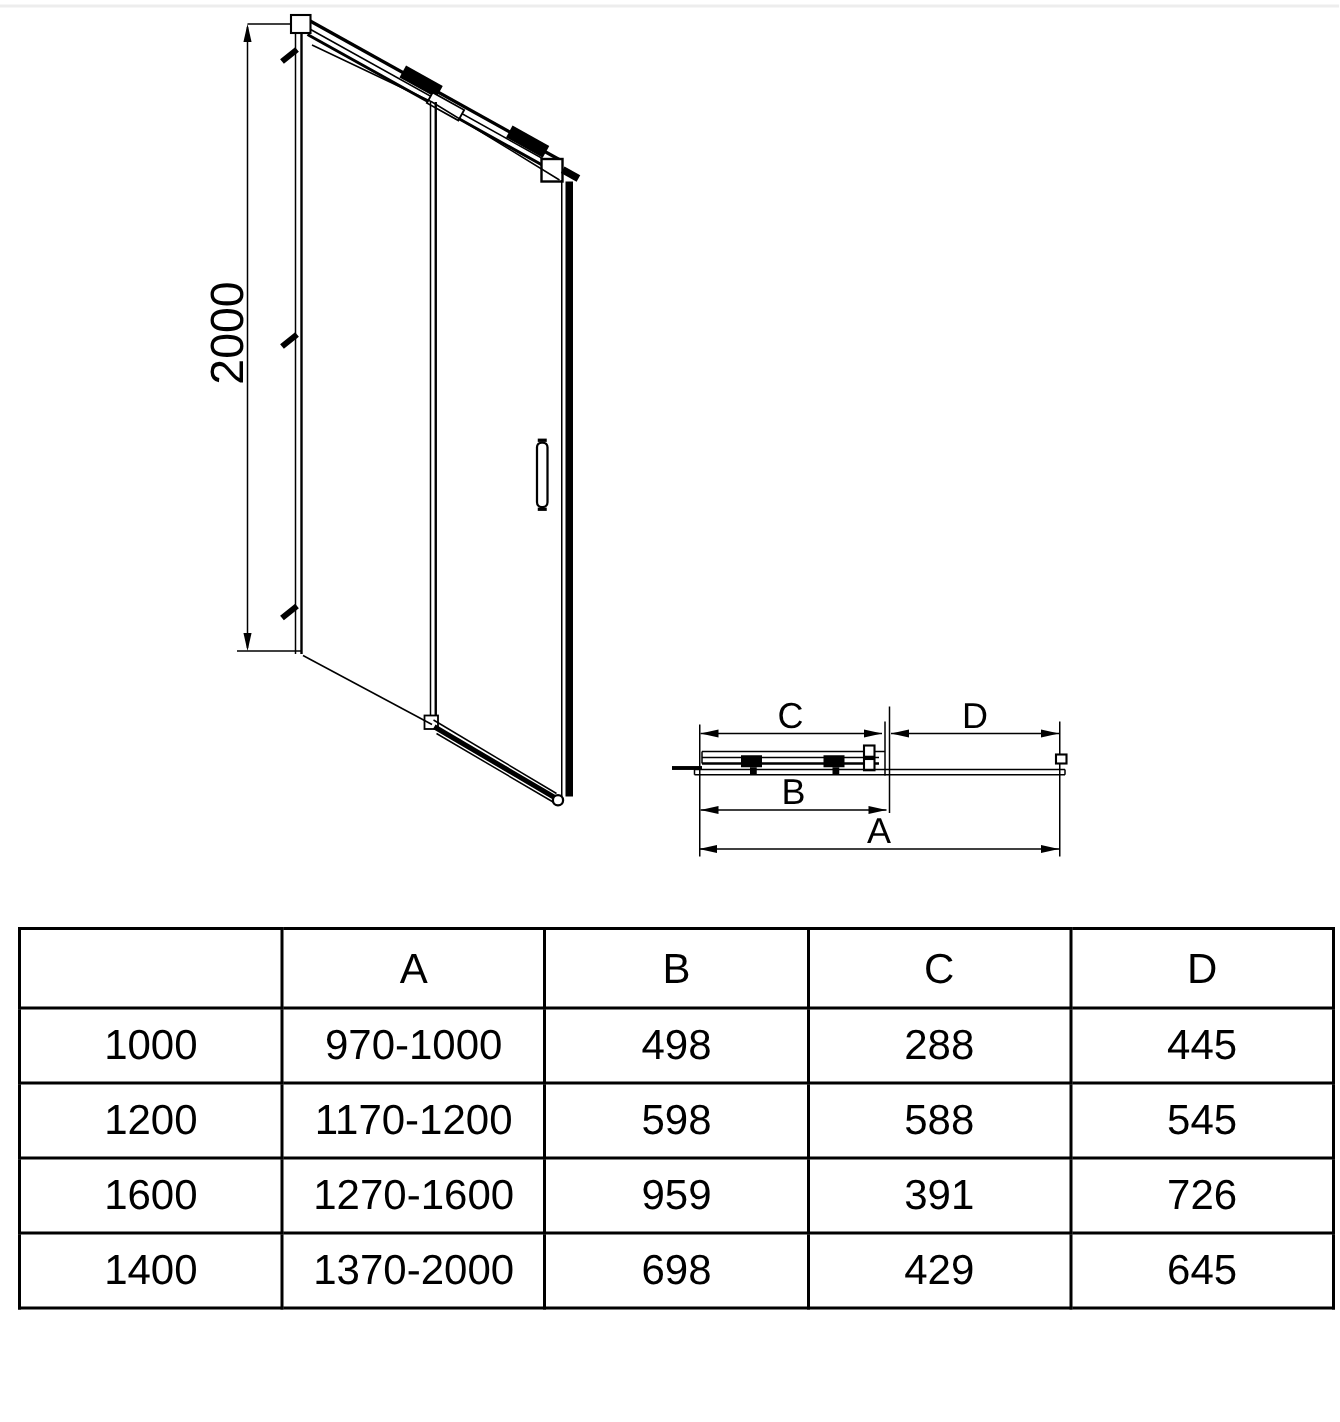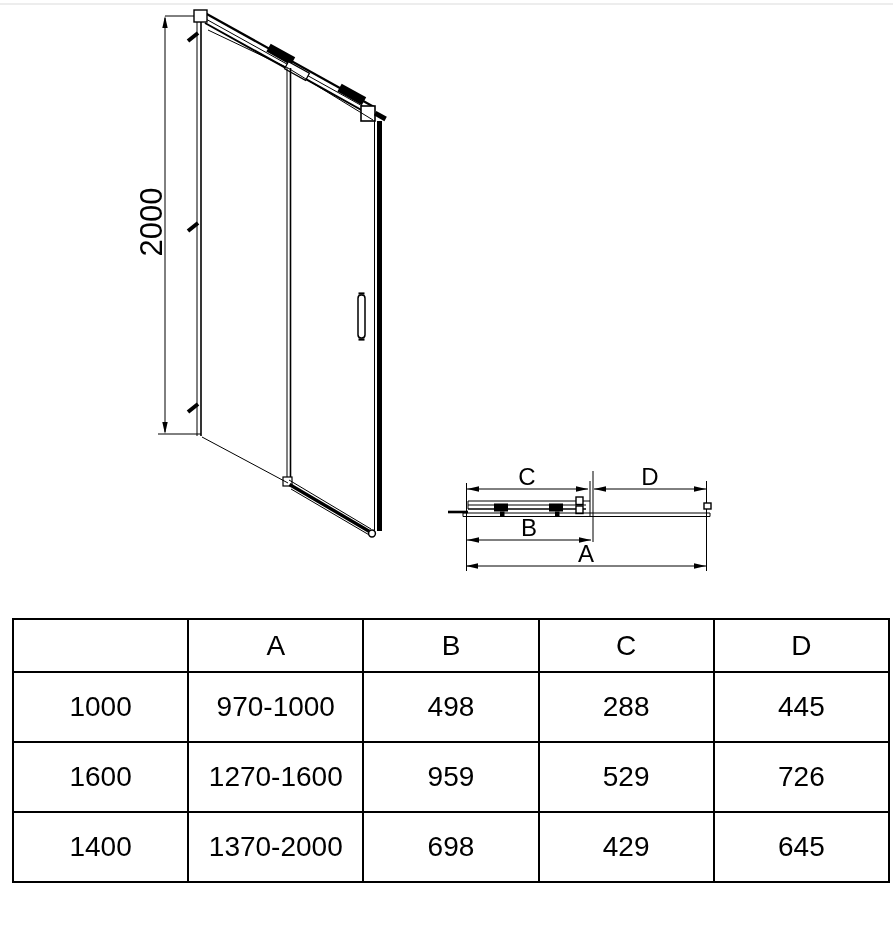--- a/index.html
+++ b/index.html
@@ -13,21 +13,21 @@
   table.dims {
     position:absolute; left:12px; top:618px; width:878px;
     border-collapse:collapse; table-layout:fixed; background:#ffffff;
   }
   table.dims th, table.dims td {
     border:2px solid #000000; text-align:center; vertical-align:middle;
     font-size:28px; font-weight:400; color:#000000; padding:0;
     font-family:"Liberation Sans", sans-serif;
   }
   table.dims thead tr { height:53px; }
-  table.dims tbody tr { height:70px; }
+  table.dims tbody tr { height:50px; }
 </style>
 </head>
 <body>
 
 <div class="canvas">
   <div class="top-edge"></div>
 
   <svg class="drawing" width="893" height="600" viewBox="0 0 893 600" stroke="#000" fill="none" stroke-width="1">
 
     <g>
@@ -170,24 +170,31 @@
     </thead>
     <tbody>
       <tr>
         <td>1000</td>
         <td>970-1000</td>
         <td>498</td>
         <td>288</td>
         <td>445</td>
       </tr>
       <tr>
+        <td>1200</td>
+        <td>1170-1200</td>
+        <td>598</td>
+        <td>588</td>
+        <td>545</td>
+      </tr>
+      <tr>
         <td>1600</td>
         <td>1270-1600</td>
         <td>959</td>
-        <td>529</td>
+        <td>391</td>
         <td>726</td>
       </tr>
       <tr>
         <td>1400</td>
         <td>1370-2000</td>
         <td>698</td>
         <td>429</td>
         <td>645</td>
       </tr>
     </tbody>

